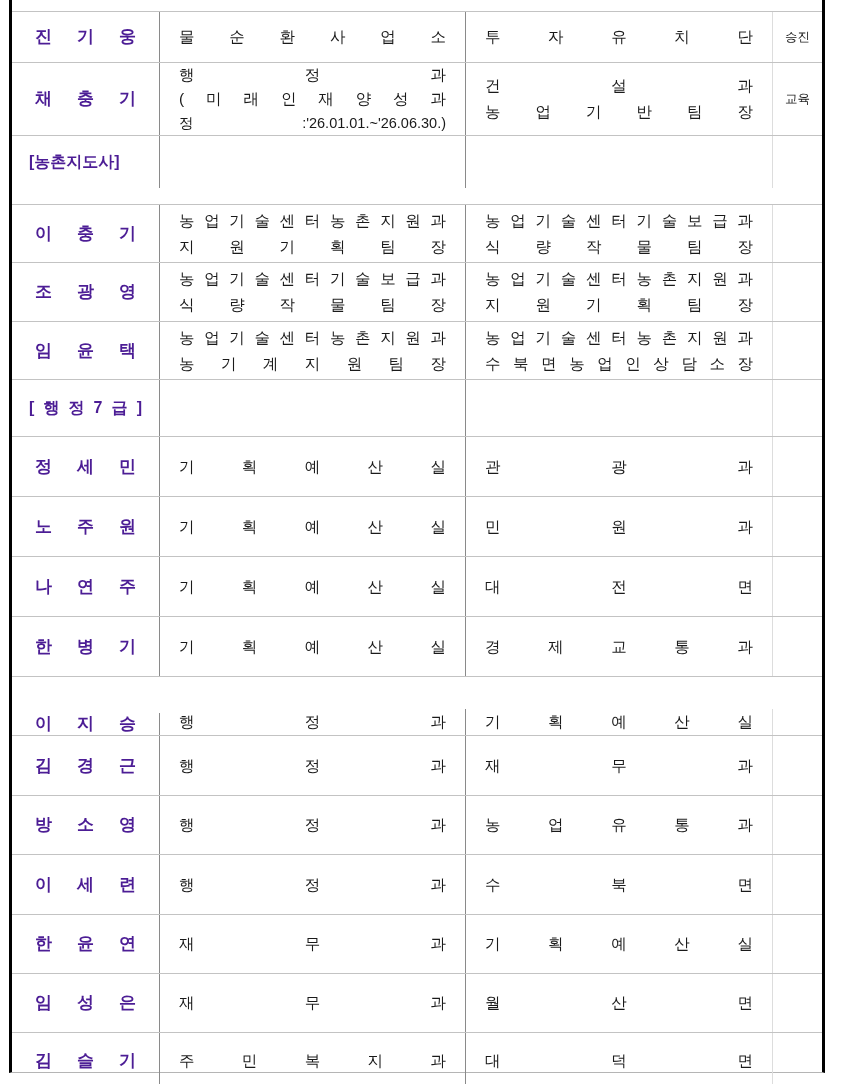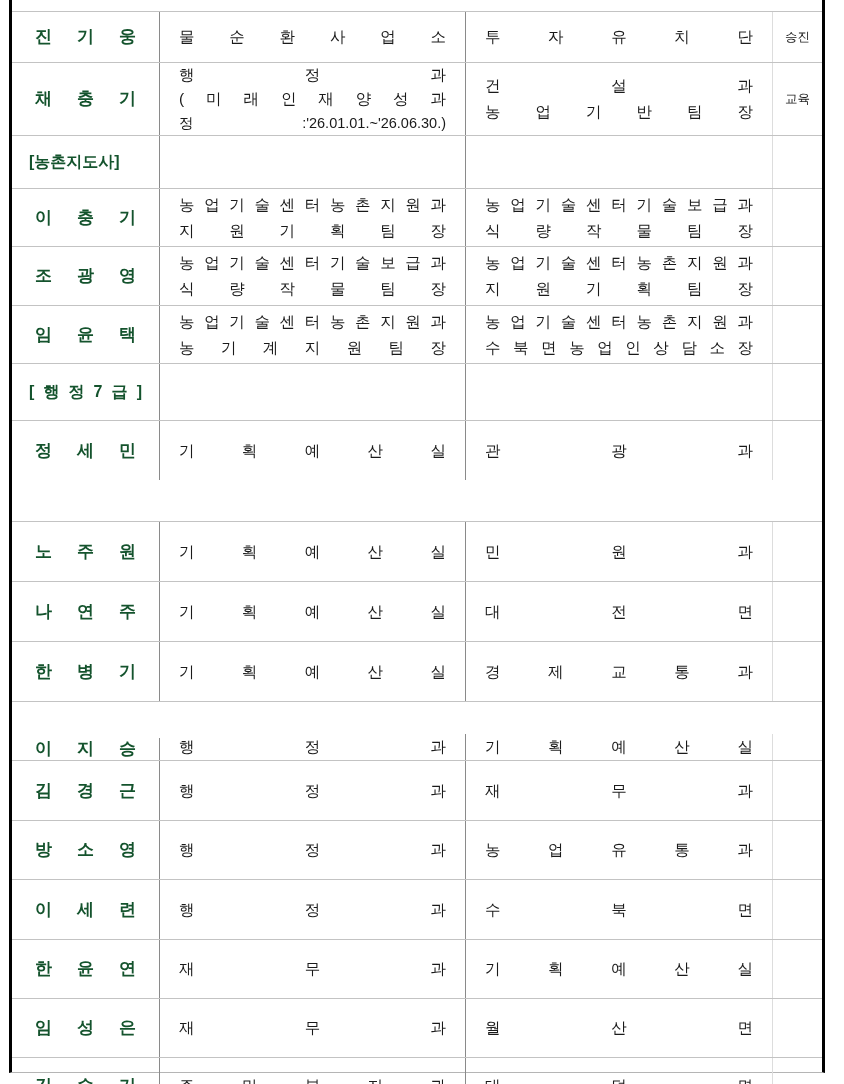--- a/index.html
+++ b/index.html
@@ -68,21 +68,21 @@
     -moz-text-align-last: justify;
     font-size: 15.5px;
     line-height: 26px;
     color: #1a1a1a;
     white-space: nowrap;
   }
   .cell.name .line {
     font-size: 17px;
     font-weight: 700;
     line-height: 22px;
-    color: #14532d;
+    color: #4c1d95;
   }
   .row.section .cell.name {
     padding: 0 17px;
   }
   .row.section .cell.name .line {
     font-size: 16px;
   }
   .cell.note .line {
     text-align: center;
     text-align-last: center;
@@ -136,21 +136,21 @@
           </div>
         </div>
         <div class="row section" style="height: 53px;">
           <div class="cell name">
             <div class="line">[농촌지도사]</div>
           </div>
           <div class="cell from"></div>
           <div class="cell to"></div>
           <div class="cell note"></div>
         </div>
-        <div class="row" style="height: 58px;">
+        <div class="row" style="height: 58px; margin-top: 16px;">
           <div class="cell name">
             <div class="line">이 충 기</div>
           </div>
           <div class="cell from">
             <div class="line">농 업 기 술 센 터 농 촌 지 원 과</div>
             <div class="line">지 원 기 획 팀 장</div>
           </div>
           <div class="cell to">
             <div class="line">농 업 기 술 센 터 기 술 보 급 과</div>
             <div class="line">식 량 작 물 팀 장</div>
@@ -198,21 +198,21 @@
             <div class="line">정 세 민</div>
           </div>
           <div class="cell from">
             <div class="line">기 획 예 산 실</div>
           </div>
           <div class="cell to">
             <div class="line">관 광 과</div>
           </div>
           <div class="cell note"></div>
         </div>
-        <div class="row" style="height: 60px; margin-top: 41px;">
+        <div class="row" style="height: 60px;">
           <div class="cell name">
             <div class="line">노 주 원</div>
           </div>
           <div class="cell from">
             <div class="line">기 획 예 산 실</div>
           </div>
           <div class="cell to">
             <div class="line">민 원 과</div>
           </div>
           <div class="cell note"></div>

